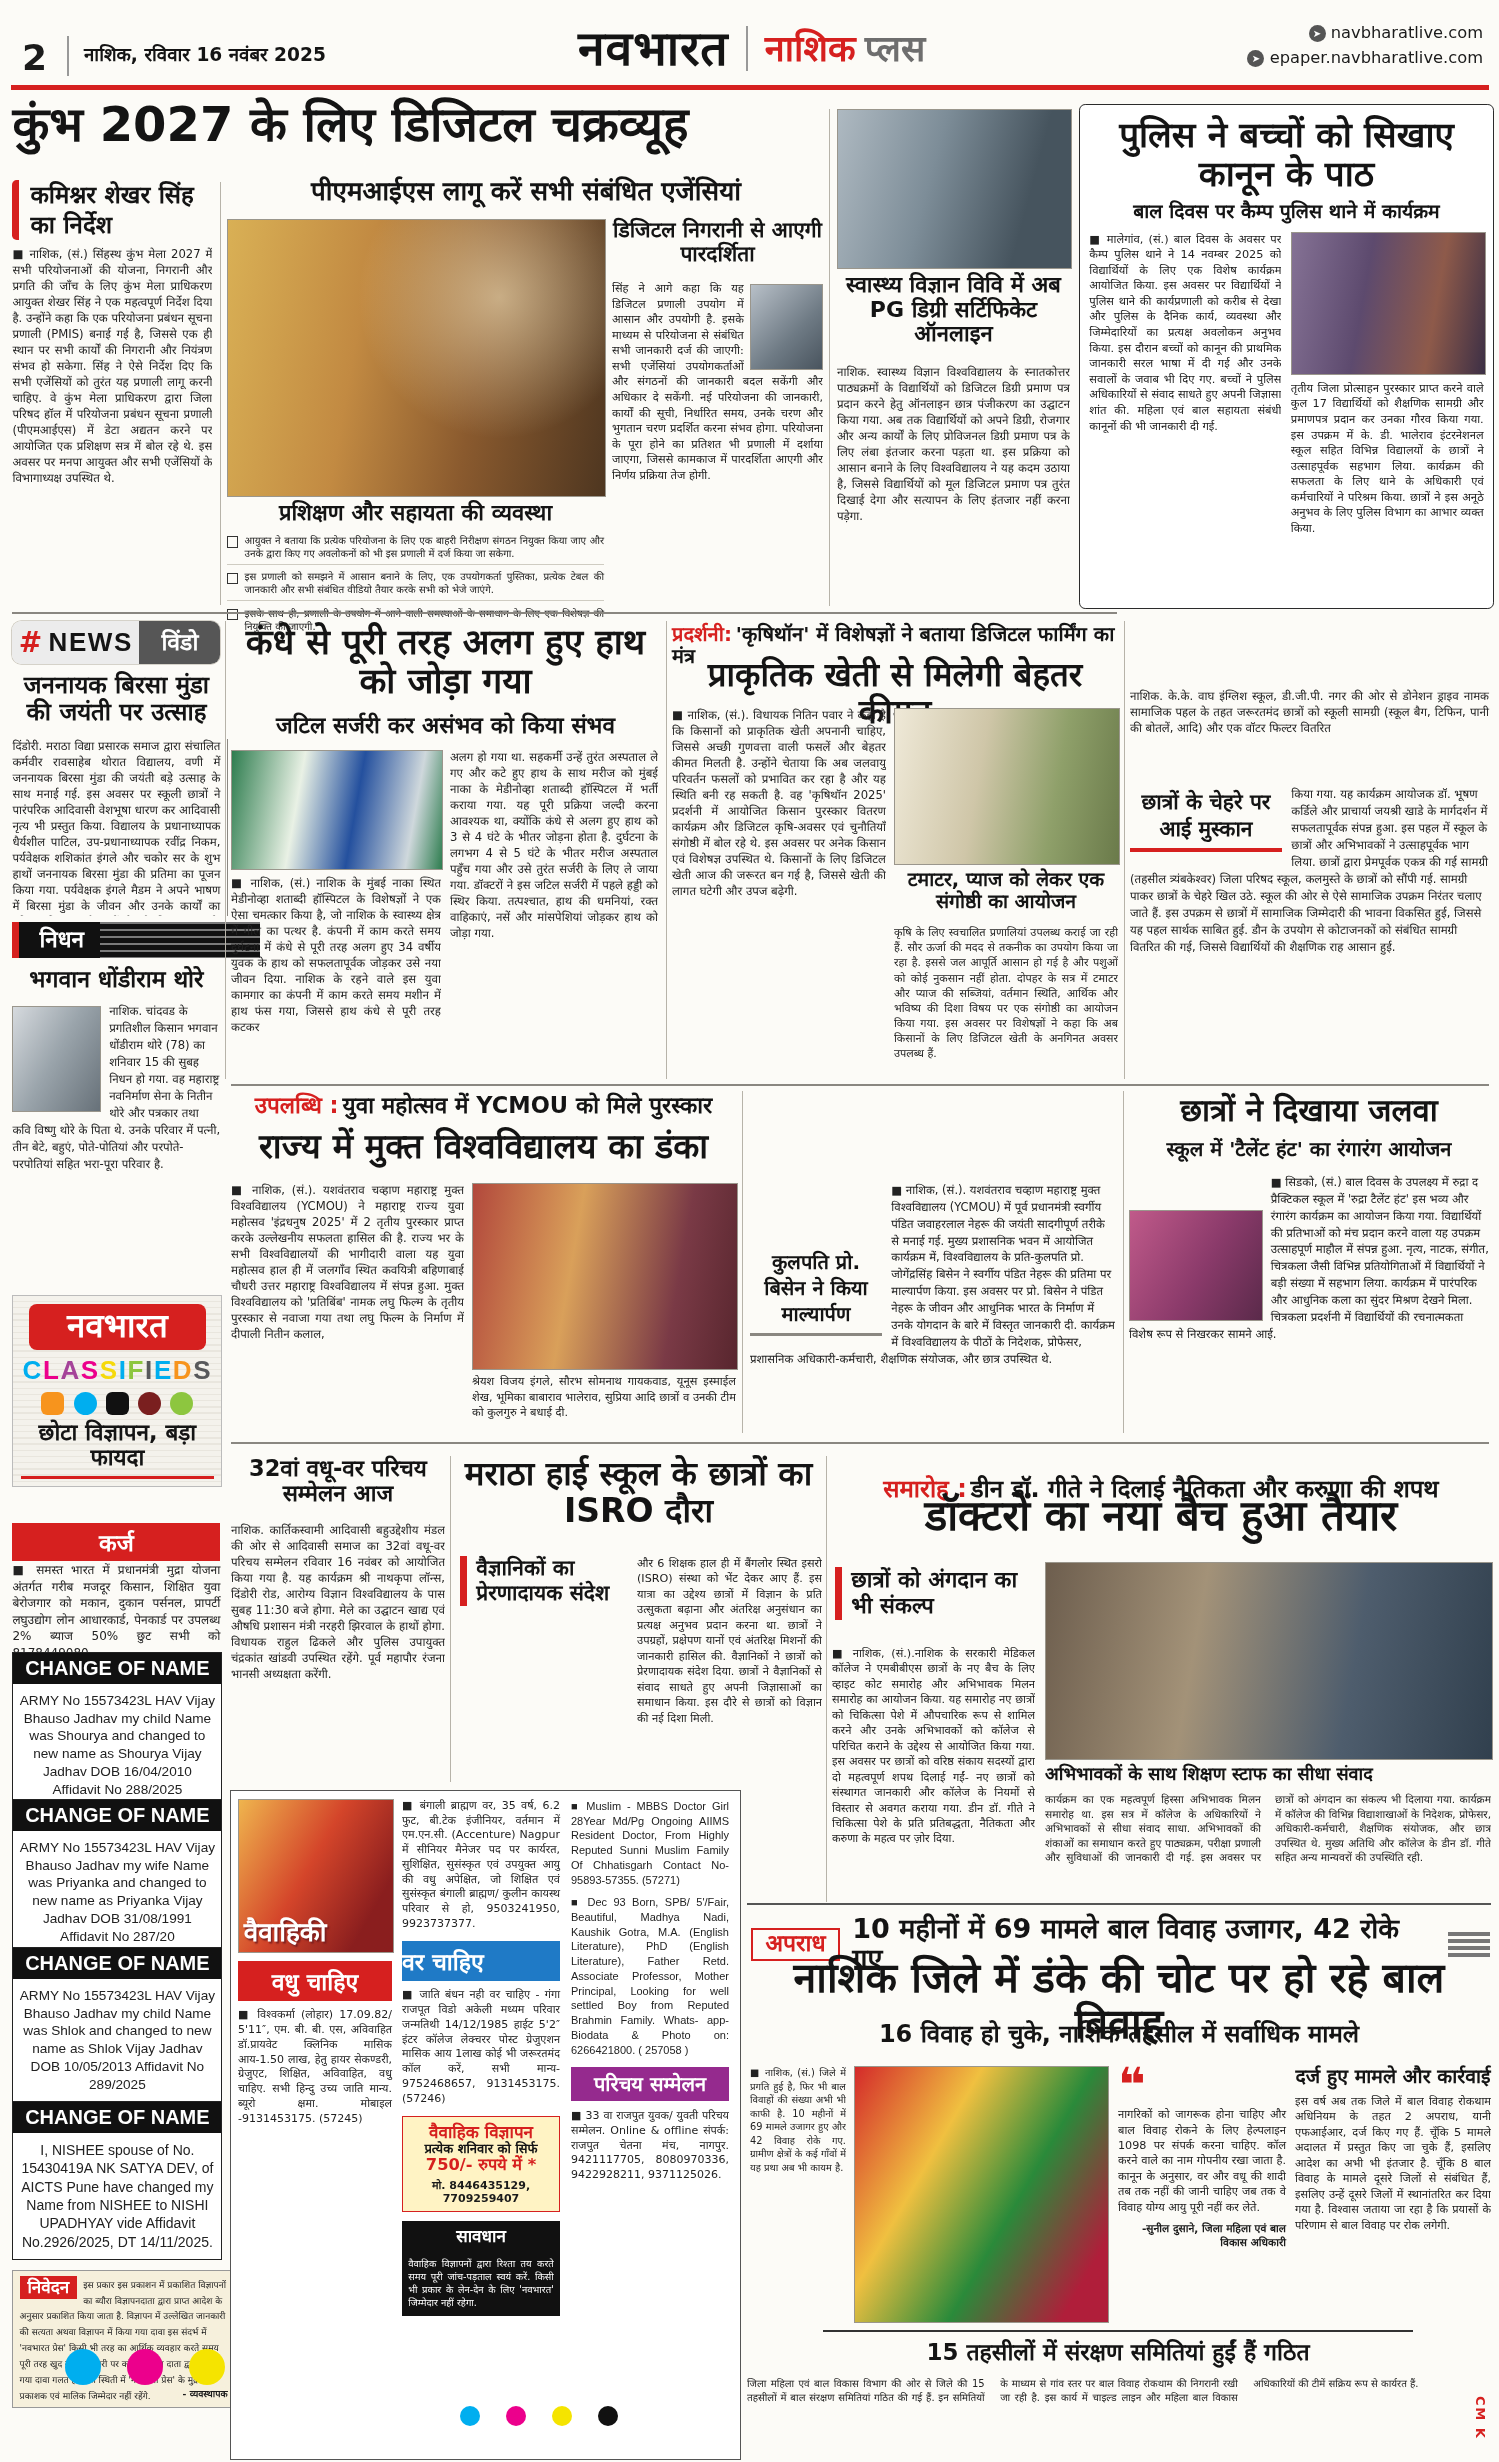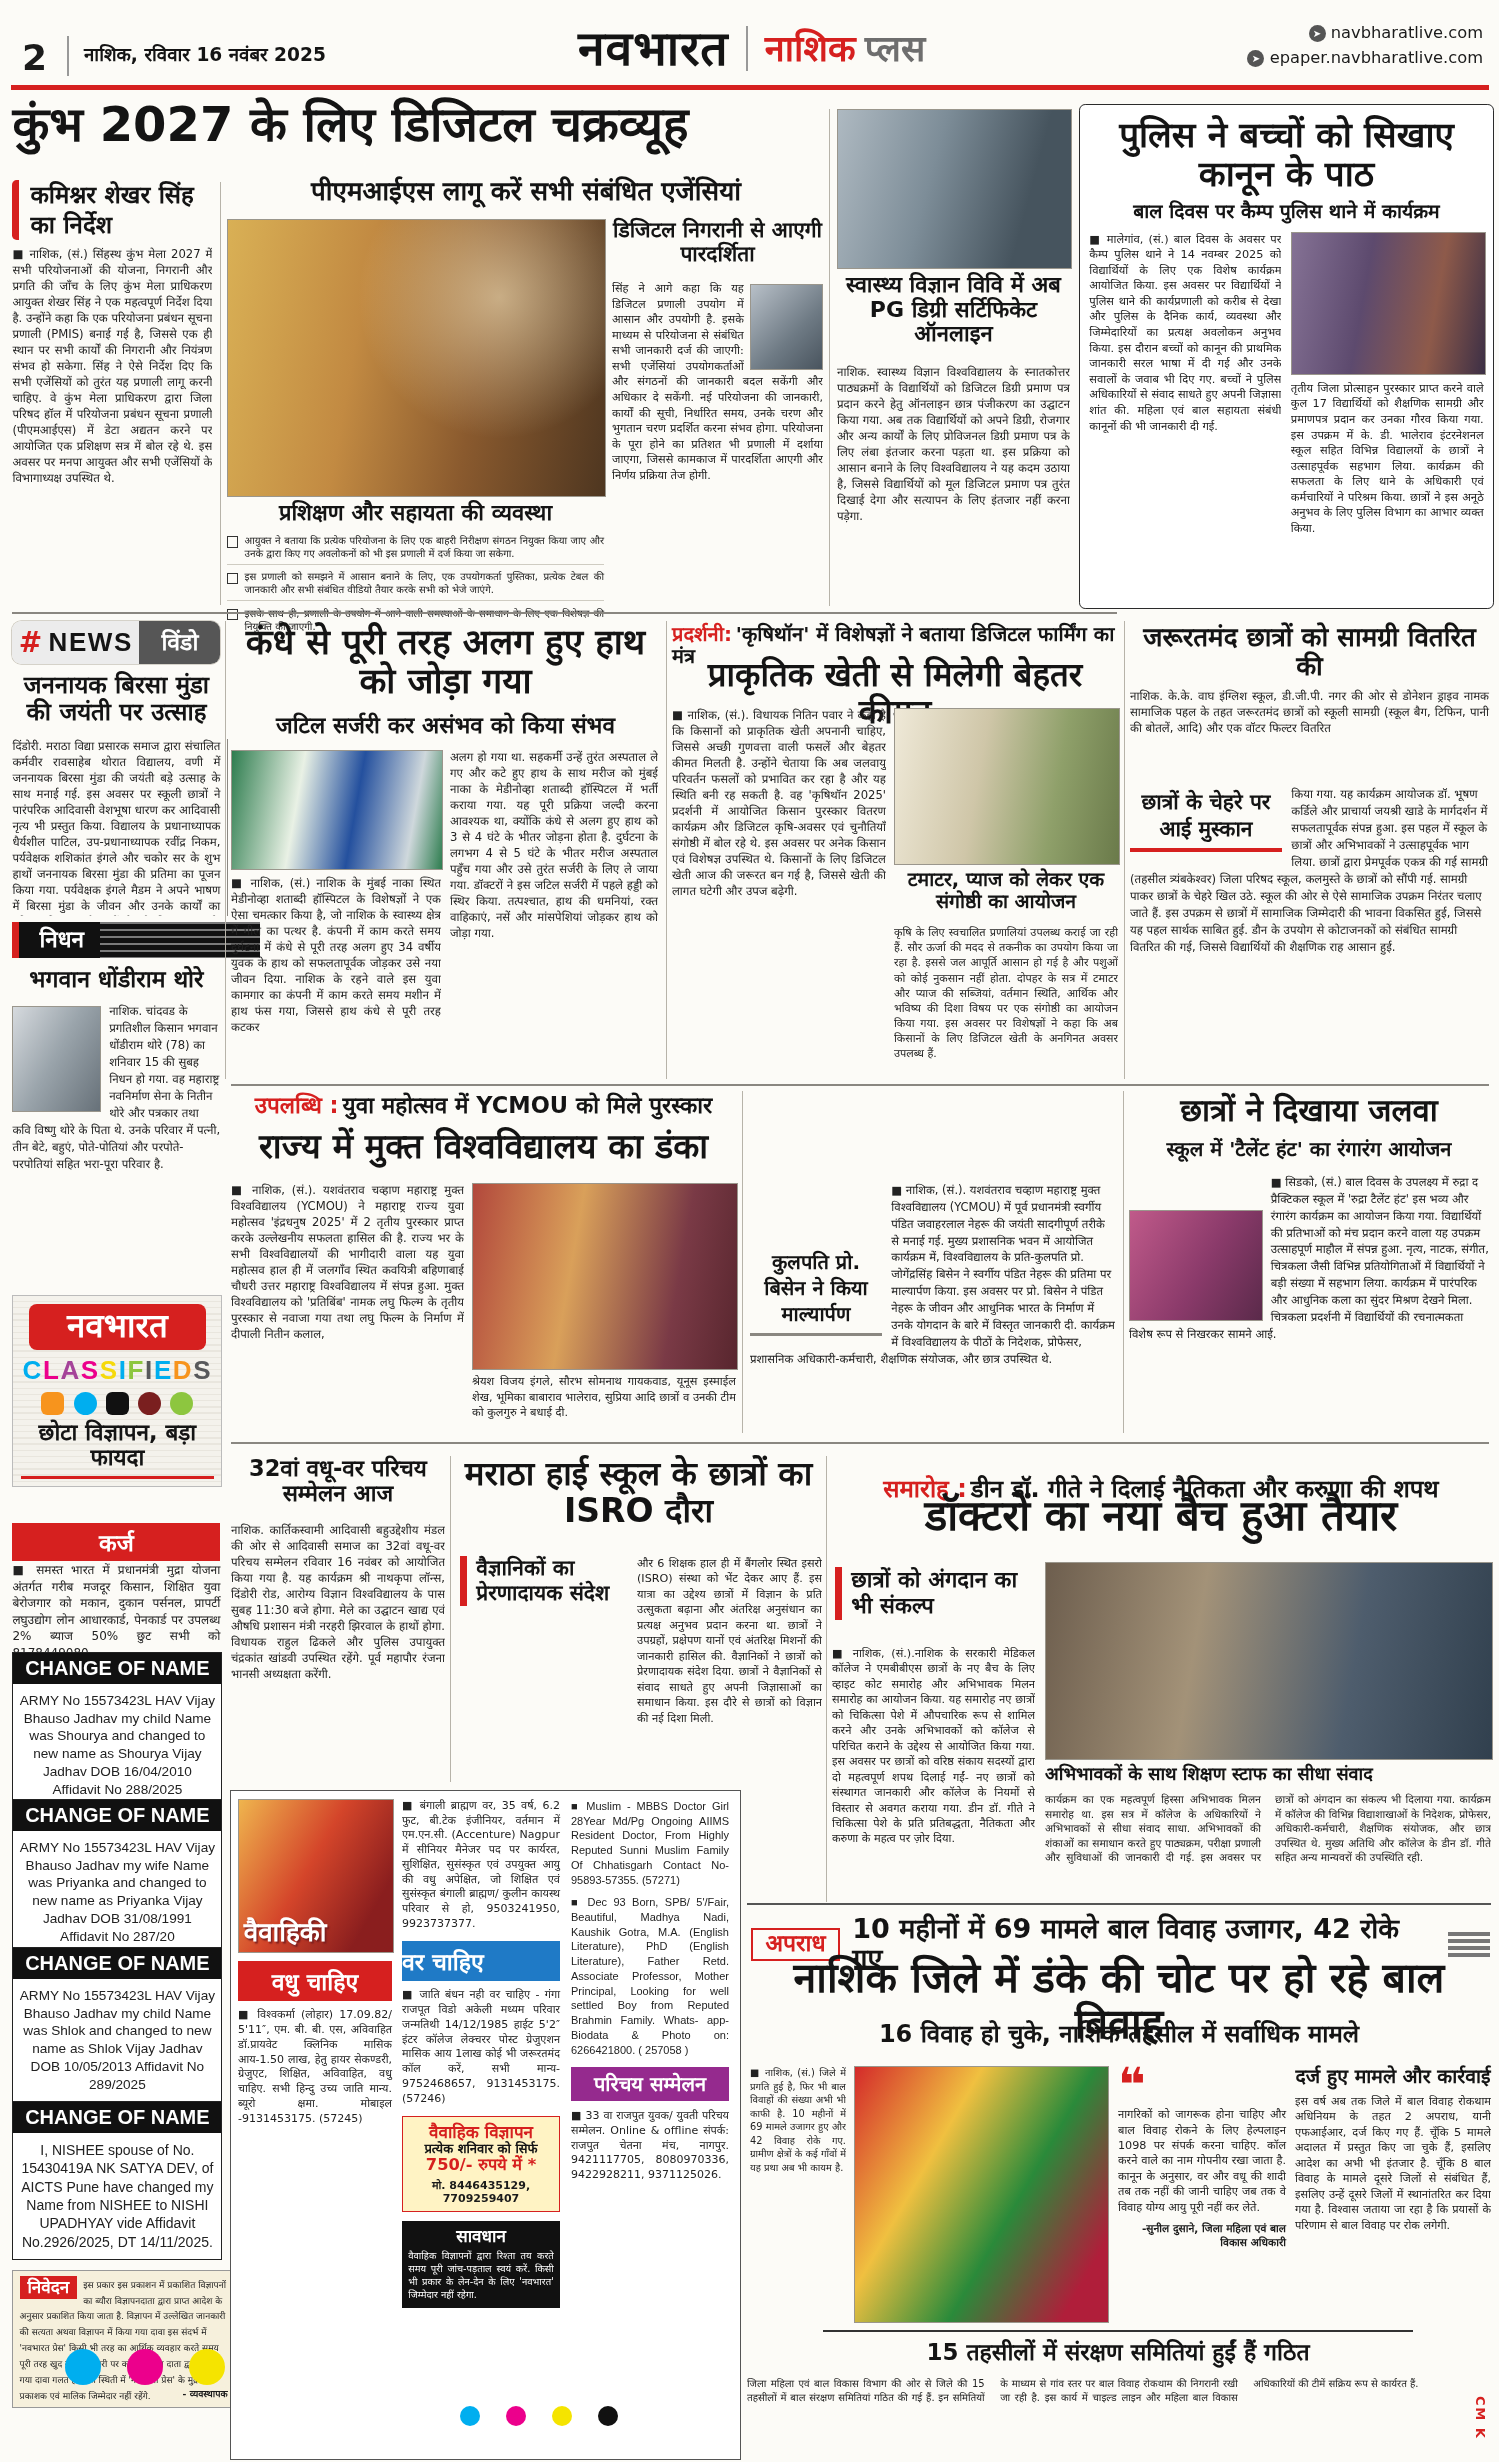--- a/index.html
+++ b/index.html
@@ -203,21 +203,20 @@
   <div class="abs" style="left:672px;top:623px;width:446px;">
     <span class="hl red" style="font-size:20px;">प्रदर्शनी:</span>
     <span class="hl" style="font-size:20px;">'कृषिथॉन' में विशेषज्ञों ने बताया डिजिटल फार्मिंग का मंत्र</span>
   </div>
   <div class="abs hl center" style="left:672px;top:657px;width:446px;font-size:33px;">प्राकृतिक खेती से मिलेगी बेहतर कीमत</div>
   <div class="abs body-txt" style="left:672px;top:708px;width:214px;height:368px;overflow:hidden;">■ नाशिक, (सं.). विधायक नितिन पवार ने कहा है कि किसानों को प्राकृतिक खेती अपनानी चाहिए, जिससे अच्छी गुणवत्ता वाली फसलें और बेहतर कीमत मिलती है. उन्होंने चेताया कि अब जलवायु परिवर्तन फसलों को प्रभावित कर रहा है और यह स्थिति बनी रह सकती है. वह 'कृषिथॉन 2025' प्रदर्शनी में आयोजित किसान पुरस्कार वितरण कार्यक्रम और डिजिटल कृषि-अवसर एवं चुनौतियाँ संगोष्ठी में बोल रहे थे. इस अवसर पर अनेक किसान एवं विशेषज्ञ उपस्थित थे. किसानों के लिए डिजिटल खेती आज की जरूरत बन गई है, जिससे खेती की लागत घटेगी और उपज बढ़ेगी.</div>
   <div class="abs ph ph-krishi" style="left:894px;top:708px;width:224px;height:155px;"></div>
   <div class="abs hl center" style="left:894px;top:869px;width:224px;font-size:19.4px;">टमाटर, प्याज को लेकर एक संगोष्ठी का आयोजन</div>
   <div class="abs body-txt" style="left:894px;top:925px;width:224px;font-size:11px;height:151px;overflow:hidden;">कृषि के लिए स्वचालित प्रणालियां उपलब्ध कराई जा रही हैं. सौर ऊर्जा की मदद से तकनीक का उपयोग किया जा रहा है. इससे जल आपूर्ति आसान हो गई है और पशुओं को कोई नुकसान नहीं होता. दोपहर के सत्र में टमाटर और प्याज की सब्जियां, वर्तमान स्थिति, आर्थिक और भविष्य की दिशा विषय पर एक संगोष्ठी का आयोजन किया गया. इस अवसर पर विशेषज्ञों ने कहा कि अब किसानों के लिए डिजिटल खेती के अनगिनत अवसर उपलब्ध हैं.</div>
 
-  <div class="abs hl center" style="left:1130px;top:623px;width:359px;font-size:26px;">जरूरतमंद छात्रों को सामग्री वितरित की</div>
   <div class="abs body-txt" style="left:1130px;top:689px;width:359px;">नाशिक. के.के. वाघ इंग्लिश स्कूल, डी.जी.पी. नगर की ओर से डोनेशन ड्राइव नामक सामाजिक पहल के तहत जरूरतमंद छात्रों को स्कूली सामग्री (स्कूल बैग, टिफिन, पानी की बोतलें, आदि) और एक वॉटर फिल्टर वितरित</div>
   <div class="abs" style="left:1130px;top:786px;width:359px;height:293px;overflow:hidden;">
     <span style="float:left;width:152px;margin:3.1px 9.3px 3.1px 0;text-align:center;display:block;">
       <span class="hl" style="font-size:21px;display:block;line-height:1.3;">छात्रों के चेहरे पर आई मुस्कान</span>
       <span style="display:block;height:3.9px;background:#d6201f;margin-top:4.7px;"></span>
     </span>
     <span class="body-txt">किया गया. यह कार्यक्रम आयोजक डॉ. भूषण कर्डिले और प्राचार्या जयश्री खाडे के मार्गदर्शन में सफलतापूर्वक संपन्न हुआ. इस पहल में स्कूल के छात्रों और अभिभावकों ने उत्साहपूर्वक भाग लिया. छात्रों द्वारा प्रेमपूर्वक एकत्र की गई सामग्री (तहसील त्र्यंबकेश्वर) जिला परिषद स्कूल, कलमुस्ते के छात्रों को सौंपी गई. सामग्री पाकर छात्रों के चेहरे खिल उठे. स्कूल की ओर से ऐसे सामाजिक उपक्रम निरंतर चलाए जाते हैं. इस उपक्रम से छात्रों में सामाजिक जिम्मेदारी की भावना विकसित हुई, जिससे यह पहल सार्थक साबित हुई. डौन के उपयोग से कोटाजनकों को संबंधित सामग्री वितरित की गई, जिससे विद्यार्थियों की शैक्षणिक राह आसान हुई.</span>
   </div>
 
   <div class="hrule" style="left:231px;top:1084px;width:1258px;"></div>
@@ -287,21 +286,21 @@
     <div class="sec-head-blue" style="font-size:23px;margin-top:9.3px;padding:3.9px 0;">वर चाहिए</div>
     <div class="ad-txt" style="margin-top:7.8px;">■ जाति बंधन नही वर चाहिए - गंगा राजपूत विडो अकेली मध्यम परिवार जन्मतिथी 14/12/1985 हाईट 5'2″ इंटर कॉलेज लेक्चरर पोस्ट ग्रेजुएशन मासिक आय 1लाख कोई भी जरूरतमंद कॉल करें, सभी मान्य- 9752468657, 9131453175. (57246)</div>
     <div style="margin-top:9.3px;border:1.6px solid #d6201f;background:#fff3c4;text-align:center;padding:6.2px 3.1px;">
       <div class="hl red" style="font-size:17px;">वैवाहिक विज्ञापन</div>
       <div class="hl" style="font-size:13px;">प्रत्येक शनिवार को सिर्फ</div>
       <div class="hl red" style="font-size:16.3px;">750/- रुपये में *</div>
       <div style="font-size:11px;font-weight:bold;margin-top:2px;">मो. 8446435129, 7709259407</div>
     </div>
     <div style="margin-top:9.3px;background:#111;color:#fff;padding:6.2px;">
       <div class="hl center" style="color:#fff;font-size:17px;">सावधान</div>
-      <div style="font-size:9.6px;line-height:1.35;text-align:justify;margin-top:4px;">वैवाहिक विज्ञापनों द्वारा रिश्ता तय करते समय पूरी जांच-पड़ताल स्वयं करें. किसी भी प्रकार के लेन-देन के लिए 'नवभारत' जिम्मेदार नहीं रहेगा.</div>
+      <div style="font-size:9.6px;line-height:1.35;text-align:justify;margin-top:12px;">वैवाहिक विज्ञापनों द्वारा रिश्ता तय करते समय पूरी जांच-पड़ताल स्वयं करें. किसी भी प्रकार के लेन-देन के लिए 'नवभारत' जिम्मेदार नहीं रहेगा.</div>
     </div>
   </div>
 
   <div class="abs" style="left:571px;top:1799px;width:158px;">
     <div class="ad-txt" style="font-family:'Liberation Sans',sans-serif;">■ Muslim - MBBS Doctor Girl 28Year Md/Pg Ongoing AIIMS Resident Doctor, From Highly Reputed Sunni Muslim Family Of Chhatisgarh Contact No- 95893-57355. (57271)</div>
     <div class="ad-txt" style="font-family:'Liberation Sans',sans-serif;margin-top:7.8px;">■ Dec 93 Born, SPB/ 5'/Fair, Beautiful, Madhya Nadi, Kaushik Gotra, M.A. (English Literature), PhD (English Literature), Father Retd. Associate Professor, Mother Principal, Looking for well settled Boy from Reputed Brahmin Family. Whats- app- Biodata &amp; Photo on: 6266421800. ( 257058 )</div>
     <div class="sec-head-purple" style="font-size:20px;margin-top:9.3px;padding:3.9px 0;">परिचय सम्मेलन</div>
     <div class="ad-txt" style="margin-top:7.8px;">■ 33 वा राजपुत युवक/ युवती परिचय सम्मेलन. Online &amp; offline संपर्क: राजपुत चेतना मंच, नागपुर. 9421117705, 8080970336, 9422928211, 9371125026.</div>
   </div>
 

